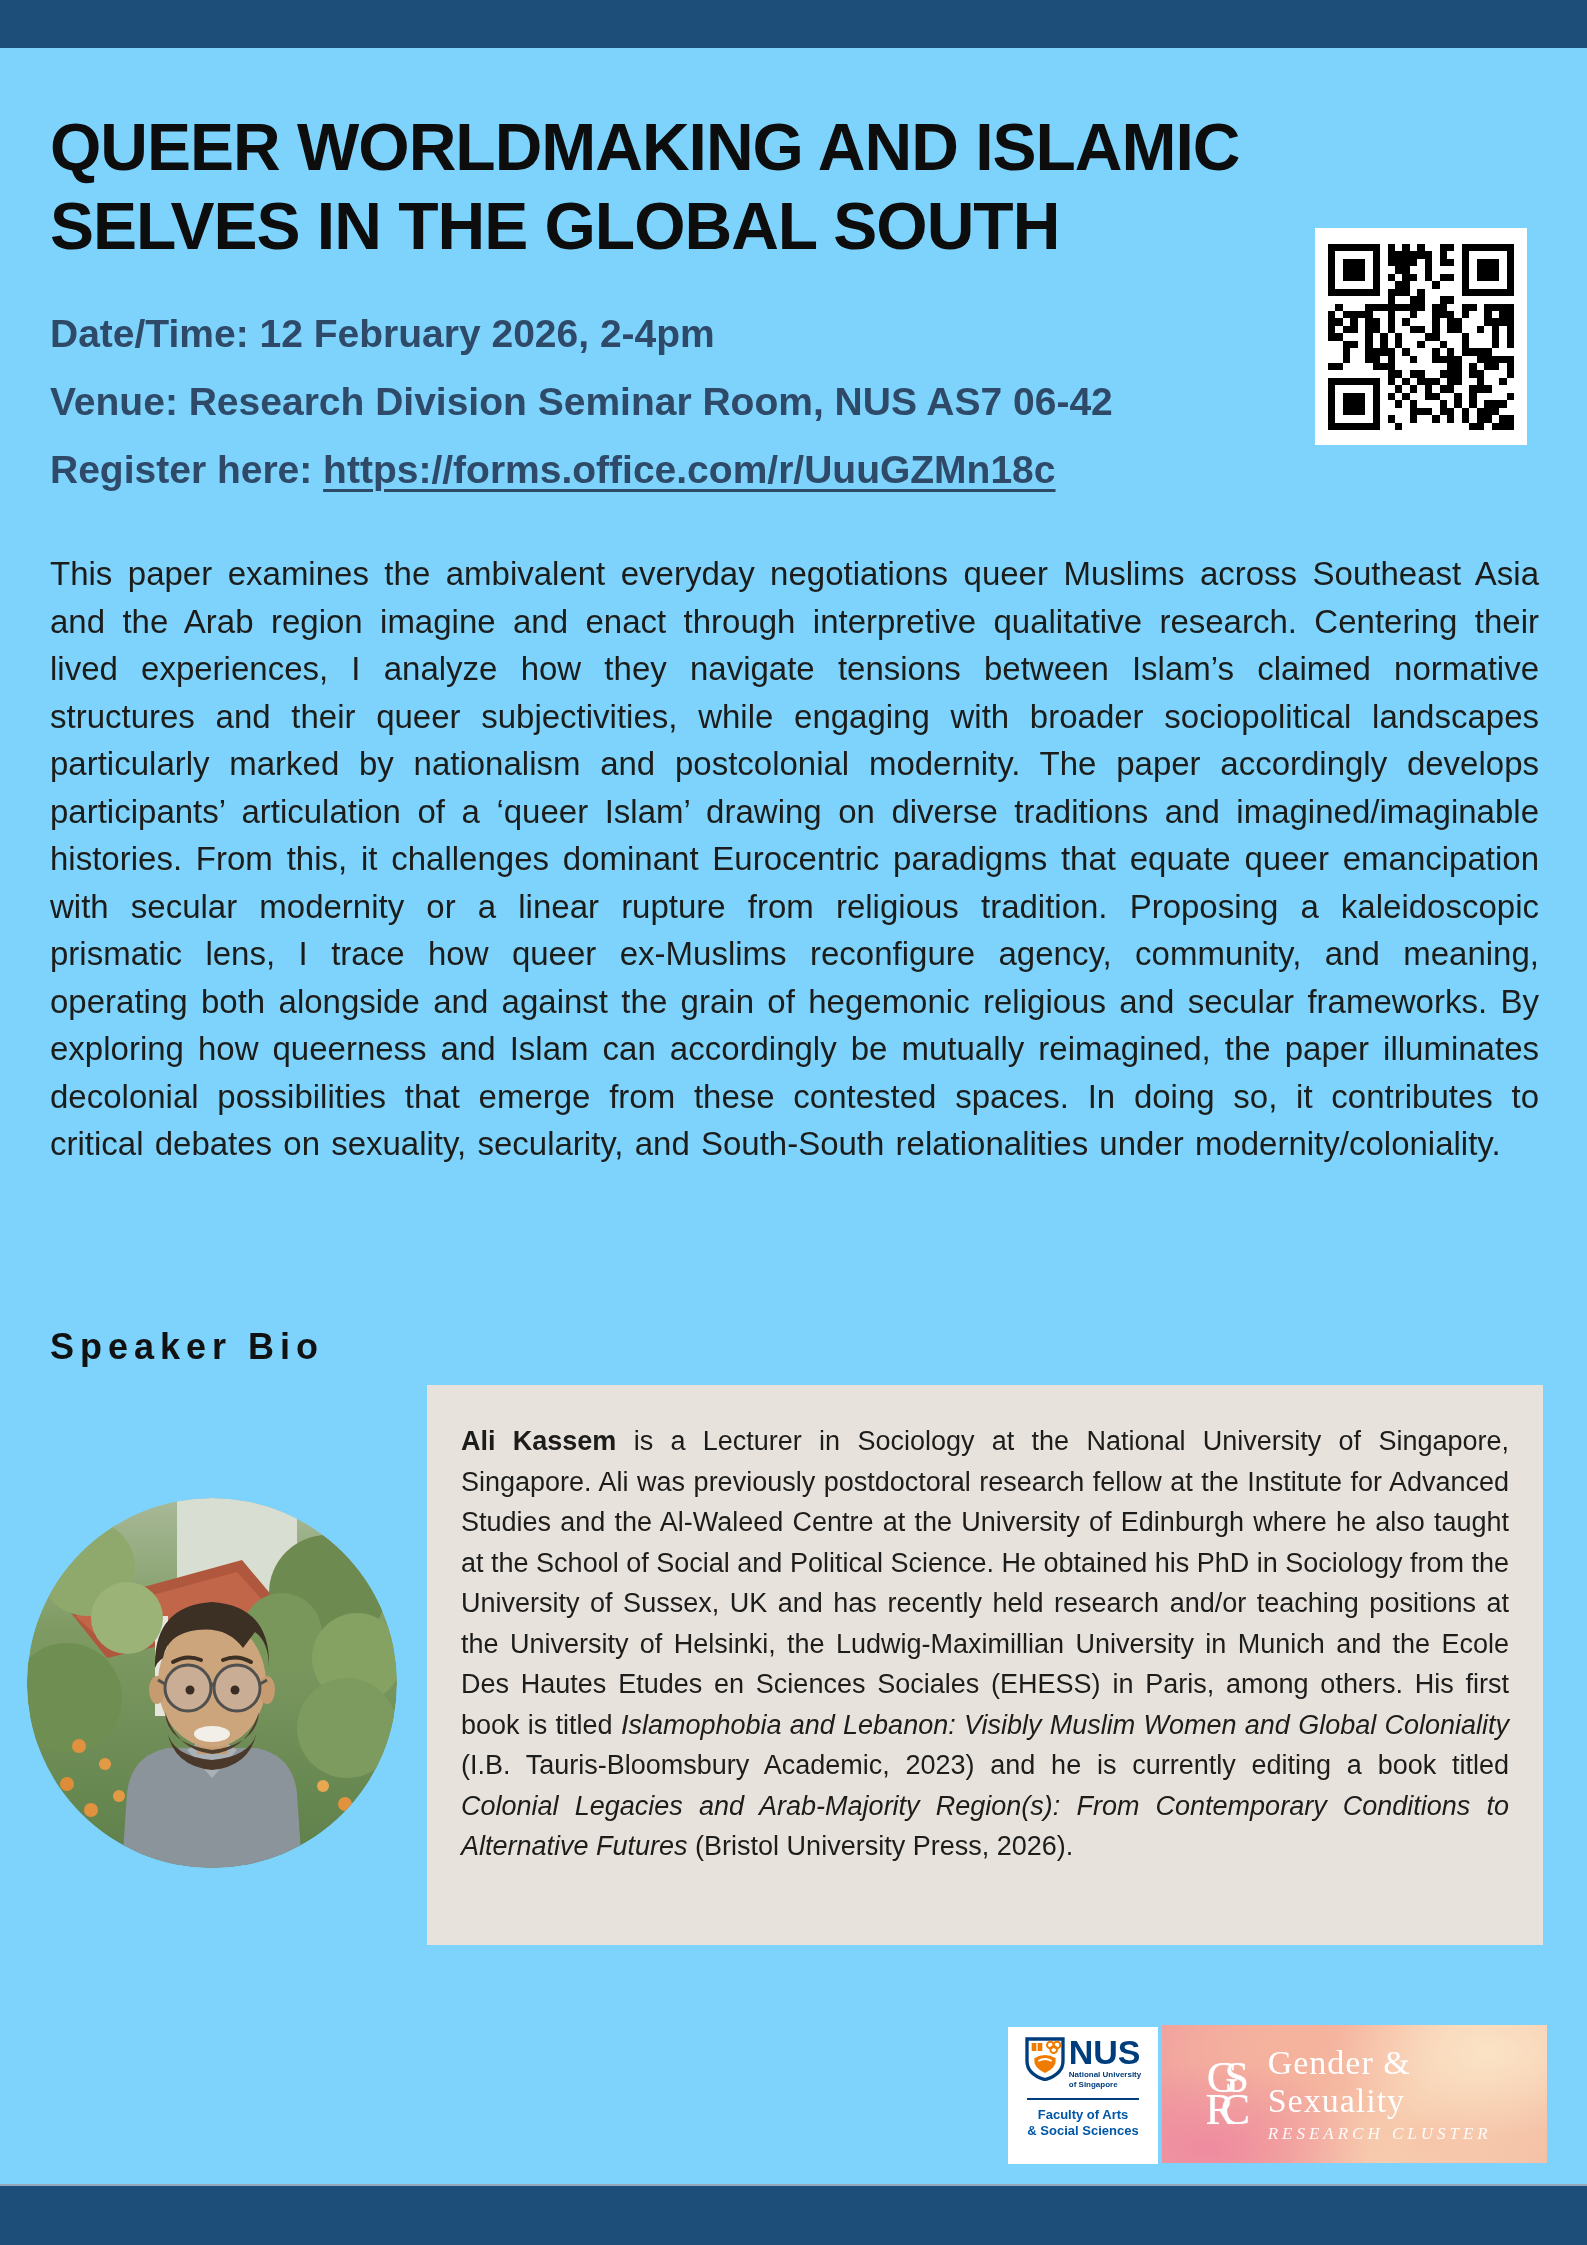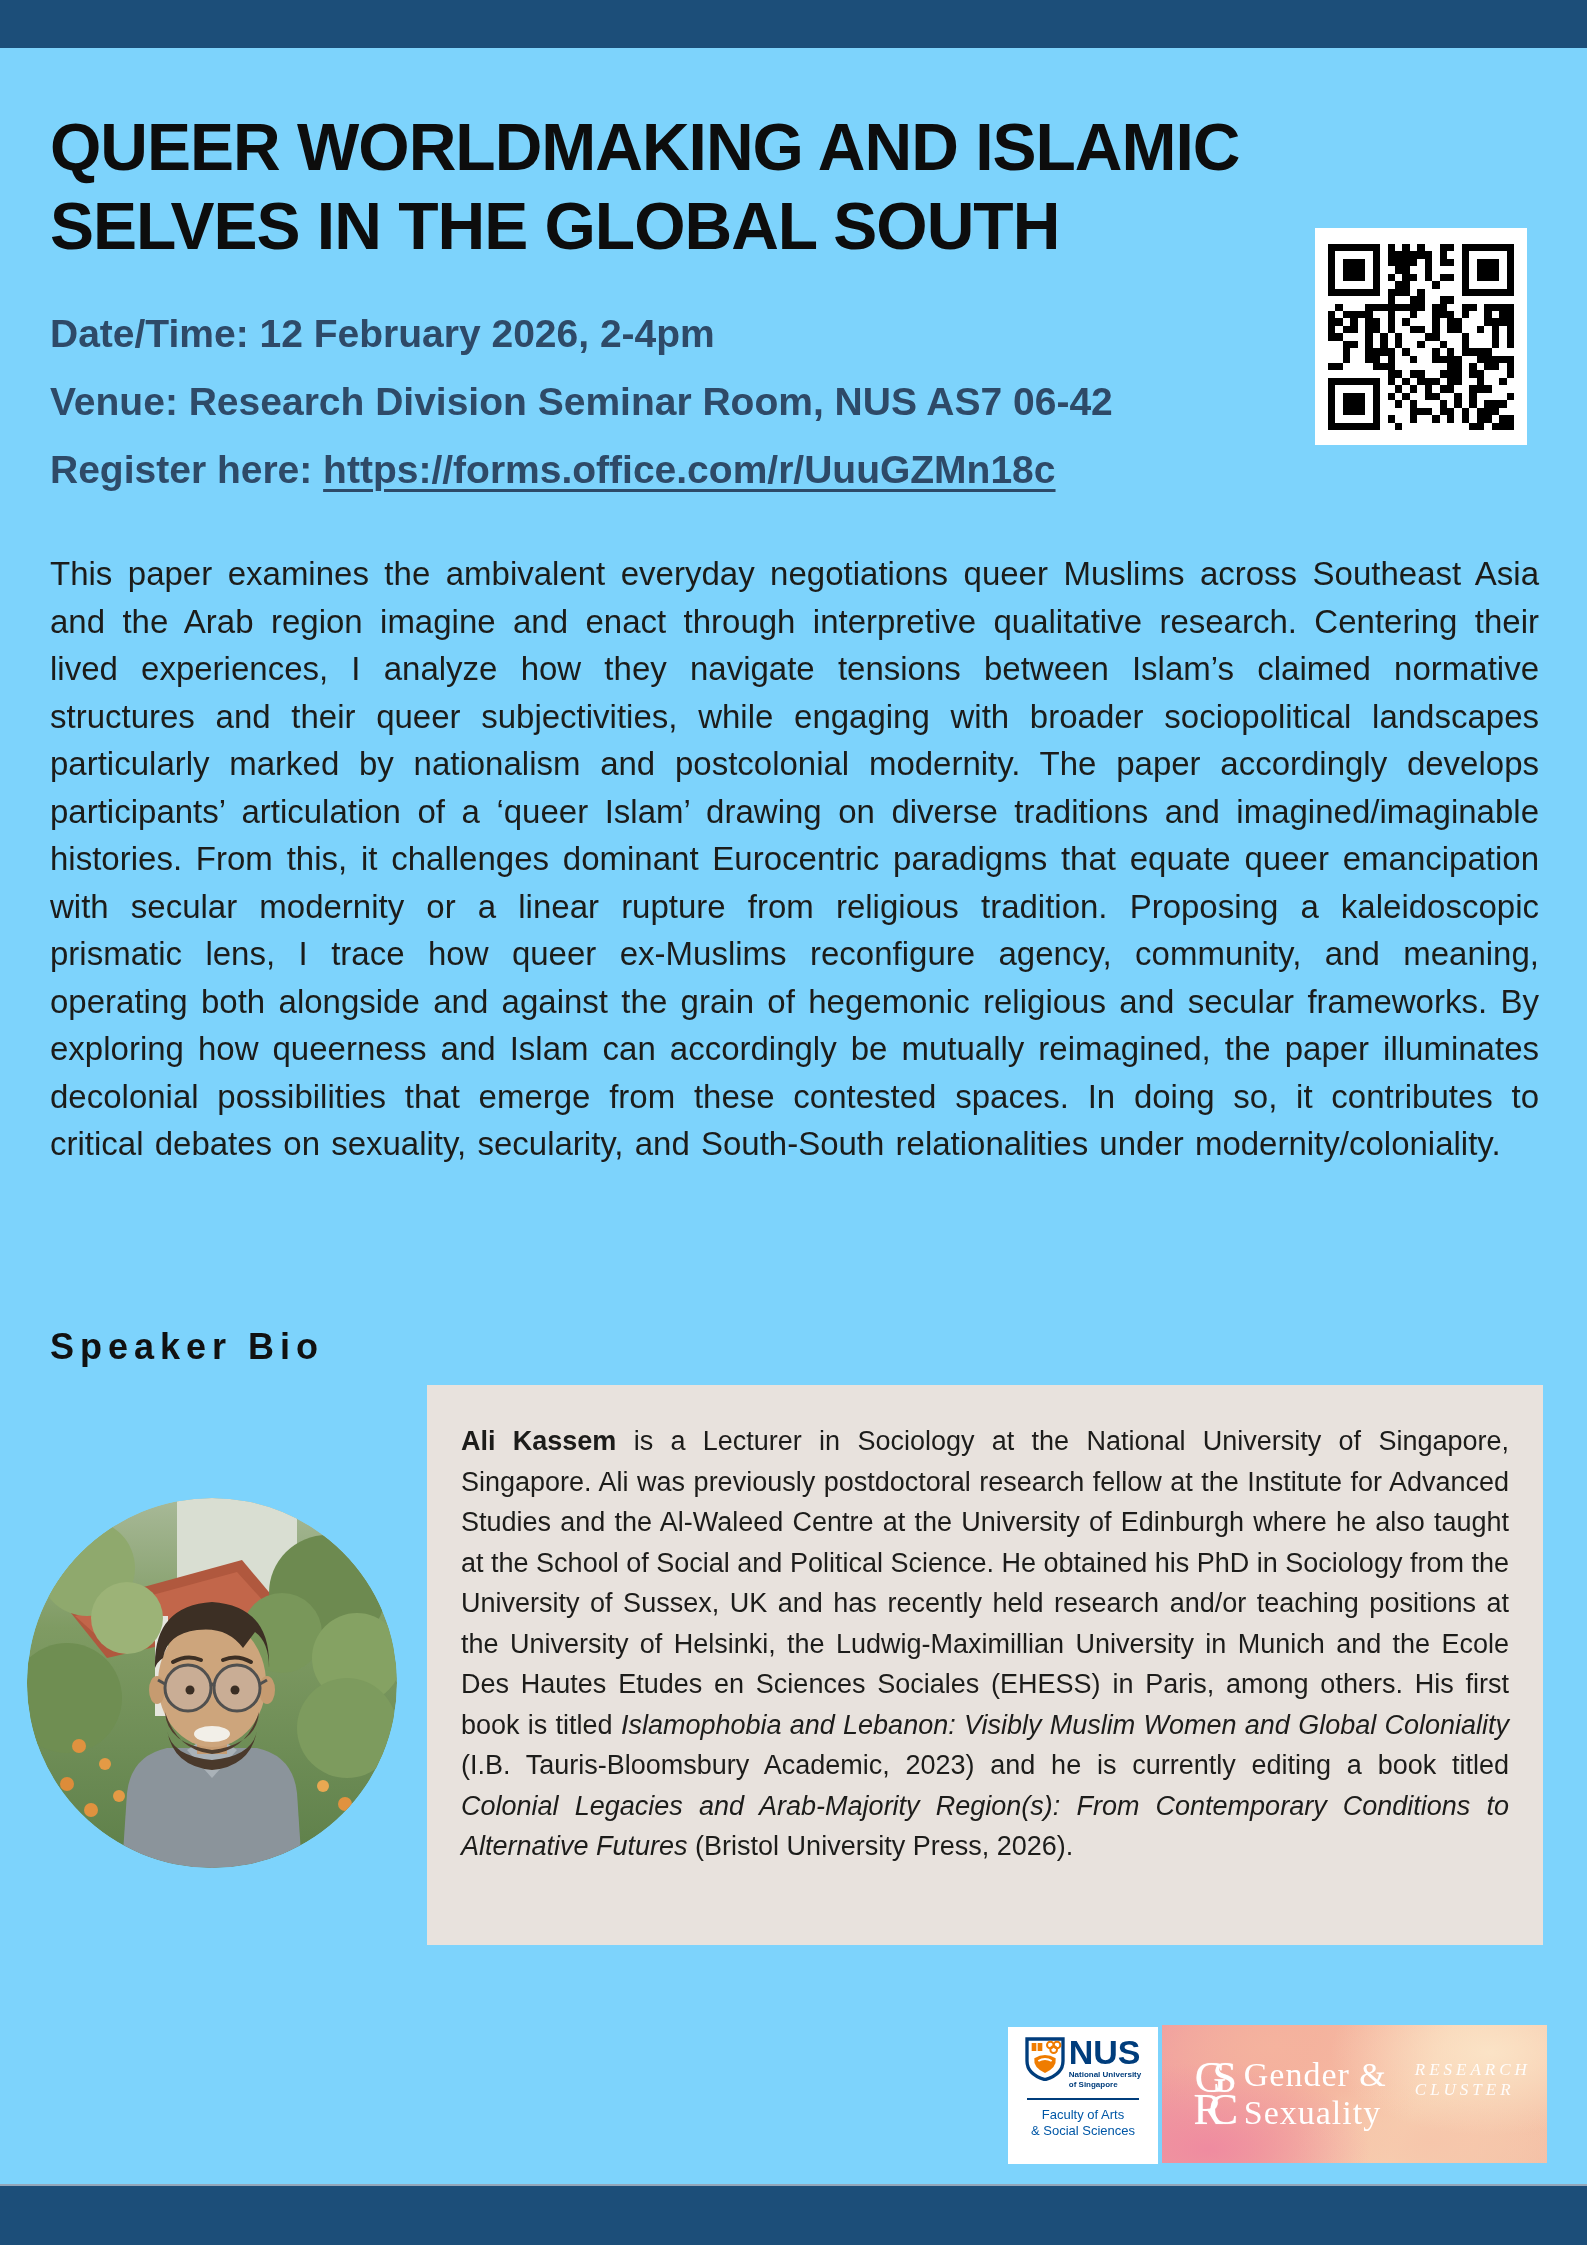--- a/index.html
+++ b/index.html
@@ -57,39 +57,39 @@
 
   .nus-logo {
     position:absolute; left:1008px; top:2027px; width:150px; height:137px;
     background:#ffffff; display:flex; flex-direction:column; align-items:center;
     padding-top:10px;
   }
   .nus-top { display:flex; align-items:flex-start; gap:4px; }
   .nus-acronym { font-size:34px; font-weight:800; color:#003d7c; line-height:0.9; }
   .nus-name { font-size:8px; font-weight:700; color:#003d7c; line-height:1.25; margin-top:2px; }
   .nus-rule { width:112px; height:2px; background:#003d7c; margin:8px 0 7px 0; }
-  .nus-faculty { font-size:13px; font-weight:400; color:#0057a6; text-align:center; line-height:1.25; }
+  .nus-faculty { font-size:13px; font-weight:700; color:#0057a6; text-align:center; line-height:1.25; }
 
   .gsrc-logo {
     position:absolute; left:1162px; top:2025px; width:385px; height:138px;
     background:
       radial-gradient(60% 90% at 12% 90%, #ef8ba0 0%, rgba(239,139,160,0) 70%),
       radial-gradient(55% 80% at 85% 20%, #fbe3c6 0%, rgba(251,227,198,0) 75%),
       radial-gradient(50% 70% at 70% 85%, #f6c6ab 0%, rgba(246,198,171,0) 70%),
       radial-gradient(70% 90% at 30% 15%, #f5b39e 0%, rgba(245,179,158,0) 75%),
       linear-gradient(115deg, #ee96a0 0%, #f3b19c 35%, #f8d2b2 65%, #f4c0a6 100%);
     display:flex; align-items:center; padding-left:28px; color:#fff;
   }
   .gsrc-monogram {
     font-family:"Liberation Serif", serif; font-weight:400;
     width:64px; line-height:0.72; text-align:center; margin-right:16px;
     text-shadow:0 0 1px rgba(255,255,255,0.6);
   }
   .gsrc-monogram .row { font-size:44px; letter-spacing:-14px; display:block; }
-  .gsrc-words { display:flex; flex-direction:row; }
+  .gsrc-words { display:flex; flex-direction:column; }
   .gsrc-title { font-family:"Liberation Serif", serif; font-size:34px; letter-spacing:1px; }
   .gsrc-sub { font-family:"Liberation Serif", serif; font-style:italic; font-size:17px; letter-spacing:4px; margin-top:4px; opacity:0.95; }
 </style>
 </head>
 <body>
 
 <div class="page">
 
   <div class="bar top"></div>
 

